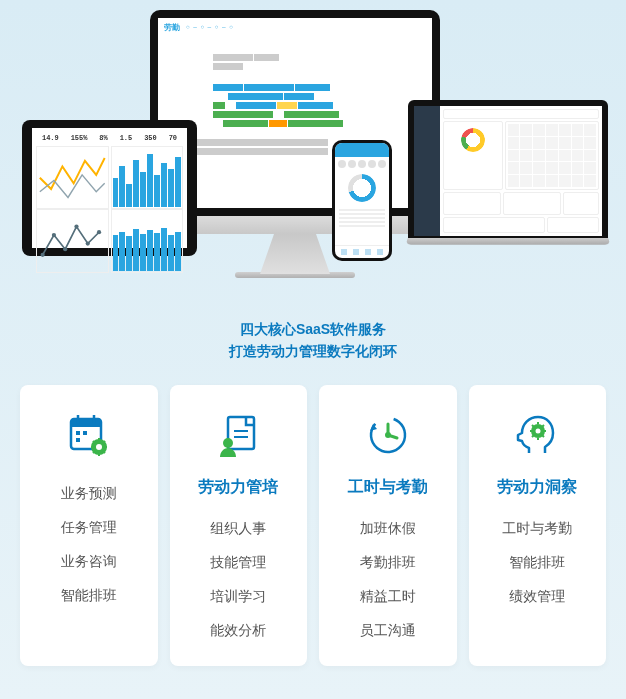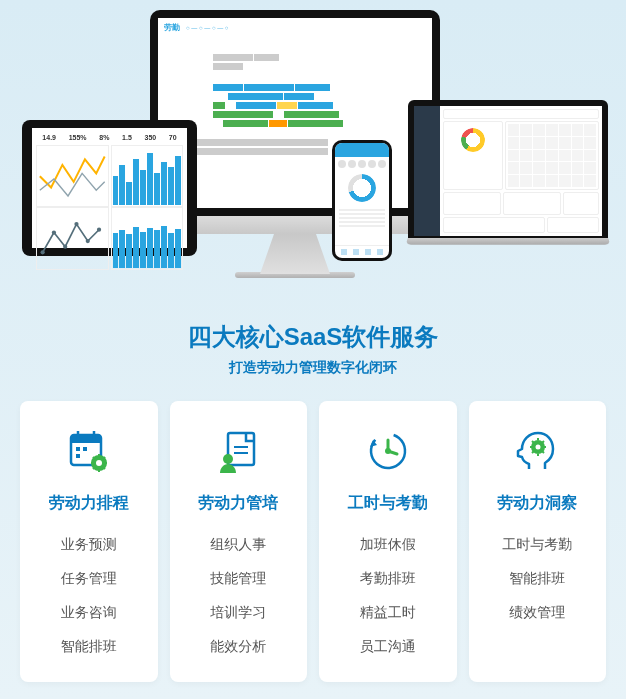--- a/index.html
+++ b/index.html
@@ -10,20 +10,21 @@
   font-family: "Microsoft YaHei", "PingFang SC", sans-serif;
   overflow: hidden;
   position: relative;
 }
 
 
 .devices {
   position: relative;
   width: 100%;
   height: 300px;
+  font-family: Liberation Mono, monospace;
 }
 
 
 .imac {
   position: absolute;
   left: 150px; top: 10px;
   width: 290px;
 }
 .imac-bezel {
   background: #111;
@@ -158,21 +159,21 @@
 .ph-nav{ display:flex; justify-content:space-around; padding:3px; border-top:0.5px solid #eee;}
 .ph-nav i{width:6px;height:6px;background:#bcdff3;}
 
 
 .headline {
   text-align:center;
   margin-top: 18px;
   color:#0a7abf;
   font-weight:700;
 }
-.headline .l1{ font-size:24px; line-height:1.6;}
+.headline .l1{ font-size:14px; line-height:1.6;}
 .headline .l2{ font-size:14px; line-height:1.6;}
 
 
 .cards {
   display:flex;
   gap:12px;
   padding: 22px 20px 0;
 }
 .card {
   flex:1;
@@ -461,21 +462,20 @@
         <line x1="13" y1="4" x2="13" y2="12" stroke="#0a7abf" stroke-width="2.5"></line>
         <line x1="29" y1="4" x2="29" y2="12" stroke="#0a7abf" stroke-width="2.5"></line>
         <rect x="11" y="20" width="4" height="4" fill="#0a7abf"></rect>
         <rect x="18" y="20" width="4" height="4" fill="#0a7abf"></rect>
         <rect x="11" y="27" width="4" height="4" fill="#0a7abf"></rect>
         <circle cx="34" cy="36" r="8" fill="#3bb54a"></circle>
         <circle cx="34" cy="36" r="3" fill="#fff"></circle>
         <path d="M34 27v3M34 42v3M26 36h3M42 36h-3M28 30l2 2M40 42l-2-2M28 42l2-2M40 30l-2 2" stroke="#3bb54a" stroke-width="2"></path>
       </svg>
     </div>
-    <div class="card-title">劳动力排程</div>
     <ul class="card-items">
       <li>业务预测</li>
       <li>任务管理</li>
       <li>业务咨询</li>
       <li>智能排班</li>
     </ul>
   </div>
 
   <div class="card">
     <div class="card-icon">

